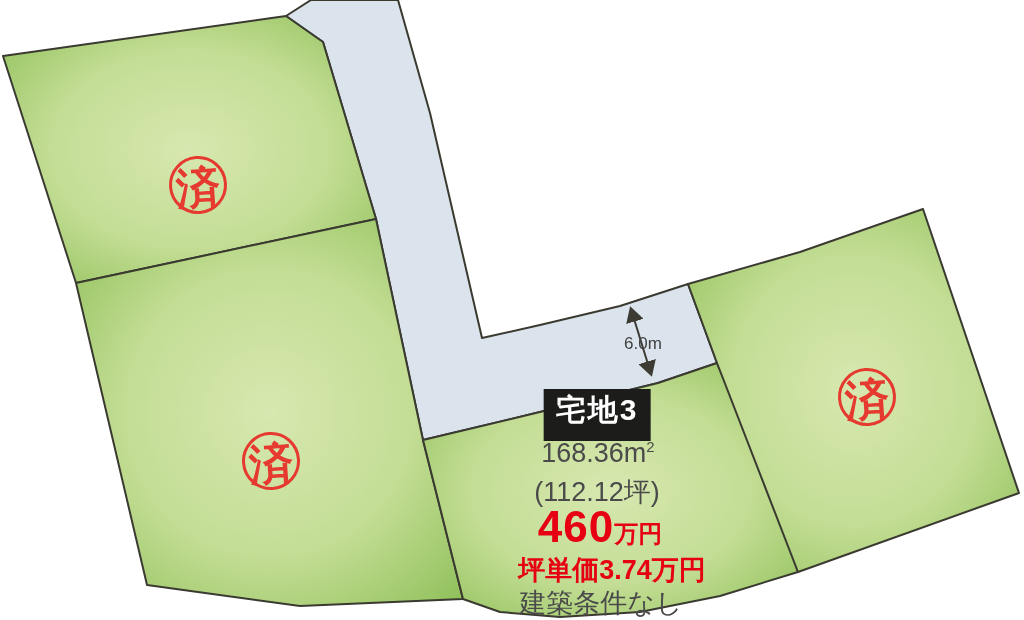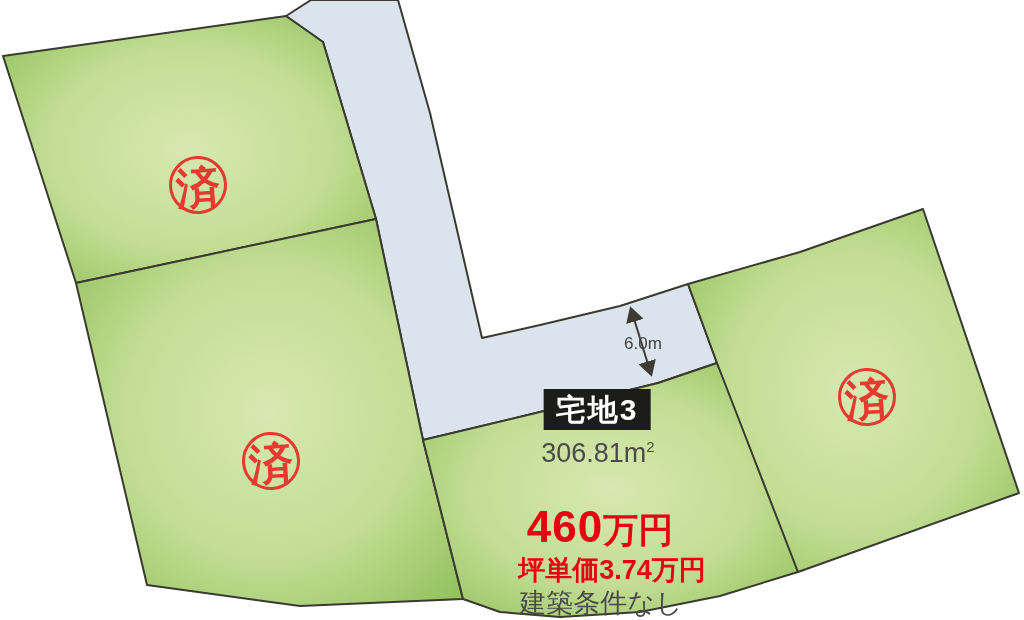--- a/index.html
+++ b/index.html
@@ -35,21 +35,21 @@
     font-weight: 500;
     transform: translateX(-50%);
   }
 
   .lot-badge {
     background: #1c1c1a;
     color: #ffffff;
     font-size: 30px;
     font-weight: bold;
     line-height: 41px;
-    height: 41px;
+    height: 52px;
     padding: 0 12px;
     transform: translateX(-50%);
     letter-spacing: 2px;
   }
 
   .lot-area, .lot-note {
     color: #4a4a4a;
     font-size: 27px;
     font-weight: 500;
     transform: translateX(-50%);
@@ -57,21 +57,21 @@
   .lot-area sup {
     font-size: 15px;
     vertical-align: super;
   }
   .lot-price {
     color: #e60012;
     font-weight: bold;
     transform: translateX(-50%);
   }
   .lot-price .big { font-size: 44px; letter-spacing: 1px; }
-  .lot-price .small { font-size: 35px; }
+  .lot-price .small { font-size: 24px; }
   .lot-unit-price {
     color: #e60012;
     font-size: 27px;
     font-weight: bold;
     transform: translateX(-50%);
   }
 </style>
 </head>
 <body>
 
@@ -103,22 +103,23 @@
   </svg>
 
   <div class="stamp overlay" style="left:169px; top:156px;">済</div>
   <div class="stamp overlay" style="left:242px; top:432px;">済</div>
   <div class="stamp overlay" style="left:838px; top:368px;">済</div>
 
   <div class="road-label overlay" style="left:643px; top:334px;">6.0m</div>
 
   <div class="lot-badge overlay" style="left:597px; top:389px;">宅地3</div>
 
-  <div class="lot-area overlay" style="left:598px; top:438px;"><span>306.81m</span><sup>2</sup></div>
+  <div class="lot-area overlay" style="left:598px; top:438px;"><span>168.36m</span><sup>2</sup></div>
 
+  <div class="lot-area overlay" style="left:597px; top:474px;">(112.12坪)</div>
 
   <div class="lot-price overlay" style="left:600px; top:502px;"><span class="big">460</span><span class="small">万円</span></div>
 
   <div class="lot-unit-price overlay" style="left:592px; top:552px;margin-left:20px;">坪単価3.74万円</div>
 
   <div class="lot-note overlay" style="left:601px; top:585px;text-align:center;">建築条件なし</div>
 
 </div>
 
 </body></html>

